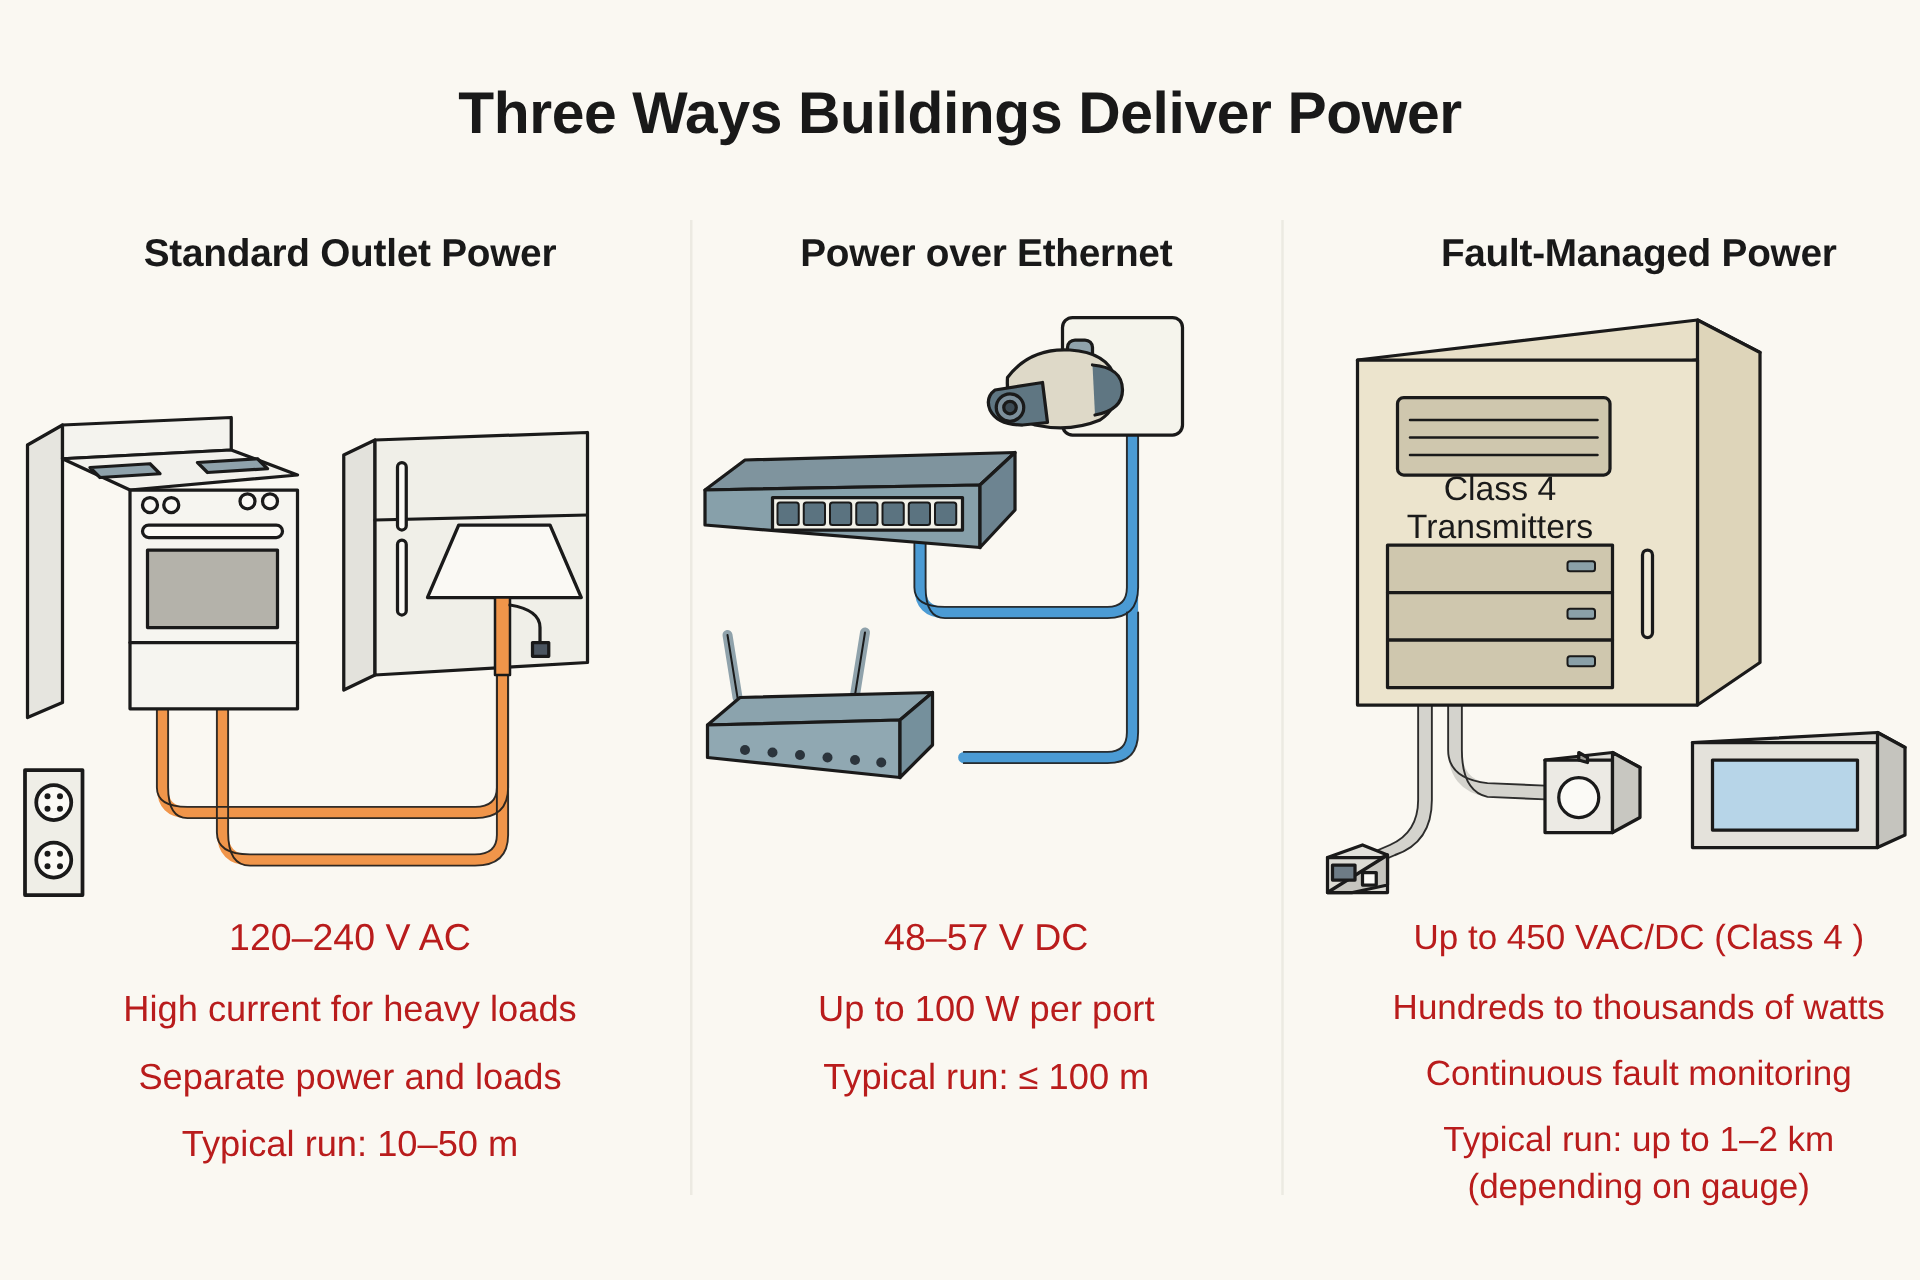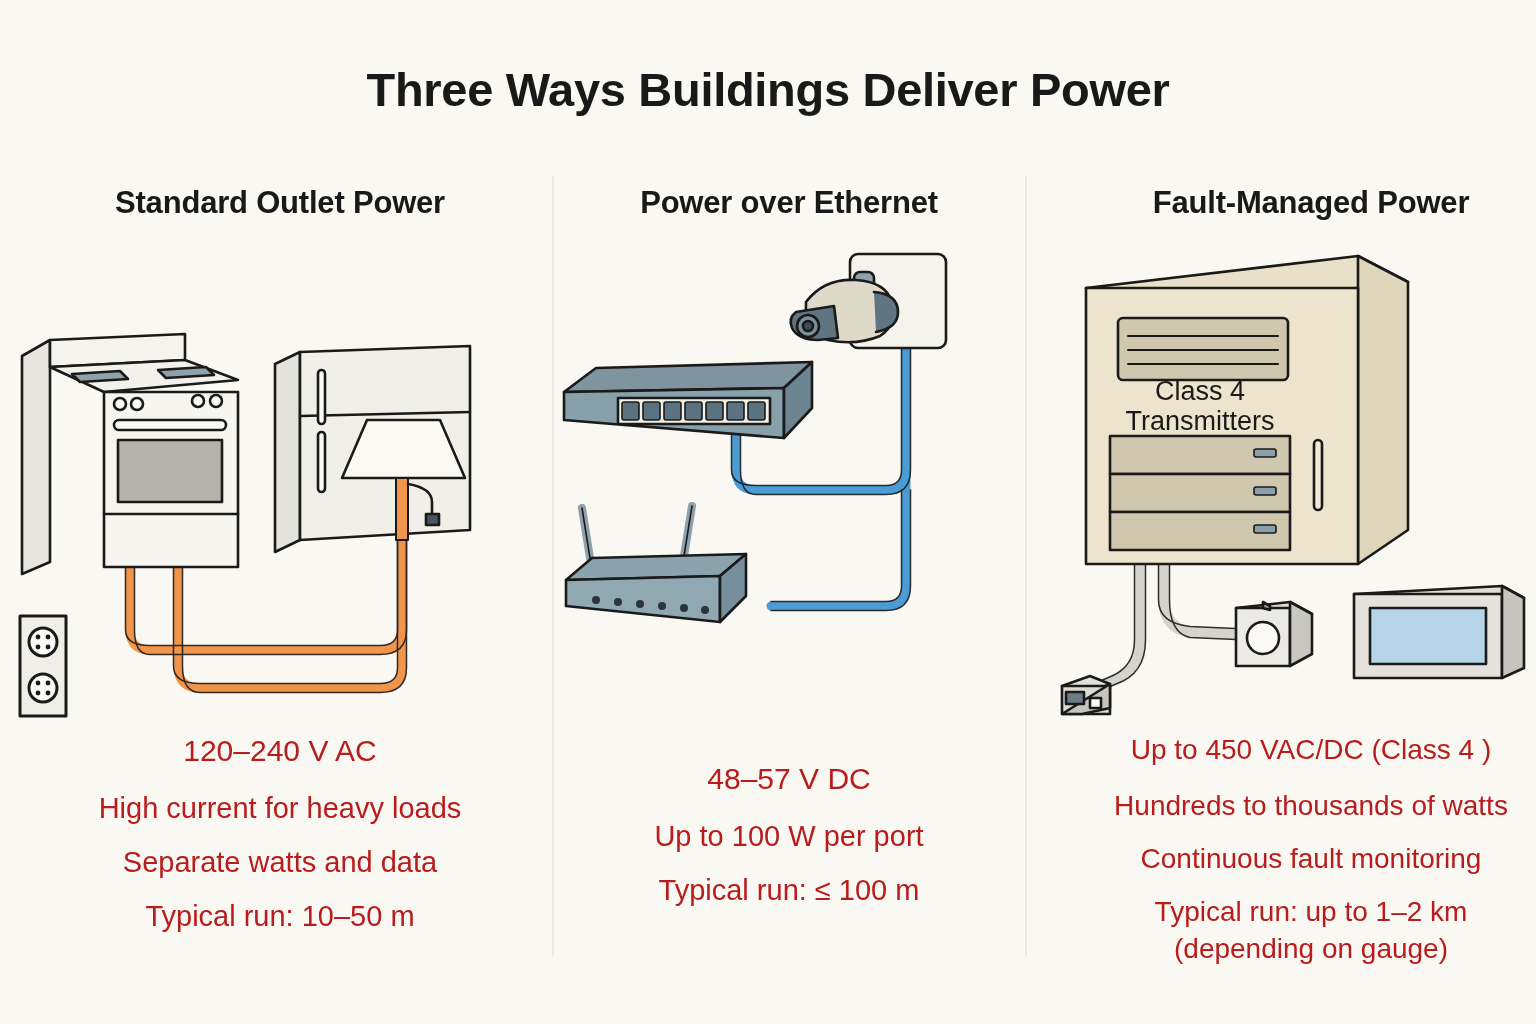--- a/index.html
+++ b/index.html
@@ -65,21 +65,21 @@
     left: 0;
     width: 100%;
   }
   .captions {
     position: absolute;
     left: 0;
     width: 100%;
     text-align: center;
   }
   .col1 .captions { top: 736px; }
-  .col2 .captions { top: 736px; margin-top: 28px; }
+  .col2 .captions { top: 736px; }
   .col3 .captions { top: 736px; }
 
   .cap {
     font-size: 29px;
     color: #b91c1c;
     line-height: 1.0;
     margin-bottom: 25px;
     white-space: nowrap;
   }
   .cap.lead { font-size: 30px; margin-bottom: 28px; }
@@ -171,21 +171,21 @@
             <circle cx="28" cy="453" r="2.4" fill="#1a1a1a" stroke="none"></circle>
             <circle cx="38" cy="453" r="2.4" fill="#1a1a1a" stroke="none"></circle>
           </g>
         </g>
       </svg>
     </div>
 
     <div class="captions">
       <div class="cap lead">120–240 V AC</div>
       <div class="cap">High current for heavy loads</div>
-      <div class="cap">Separate watts and data</div>
+      <div class="cap">Separate power and loads</div>
       <div class="cap run">Typical run: 10–50 m</div>
     </div>
   </div>
 
   <div class="column col2">
     <div class="col-header">Power over Ethernet</div>
 
     <div class="art">
       <svg width="466" height="480" viewBox="0 0 466 480" xmlns="http://www.w3.org/2000/svg">
         <g fill="none" stroke="#1a1a1a" stroke-width="2.6" stroke-linejoin="round" stroke-linecap="round">

